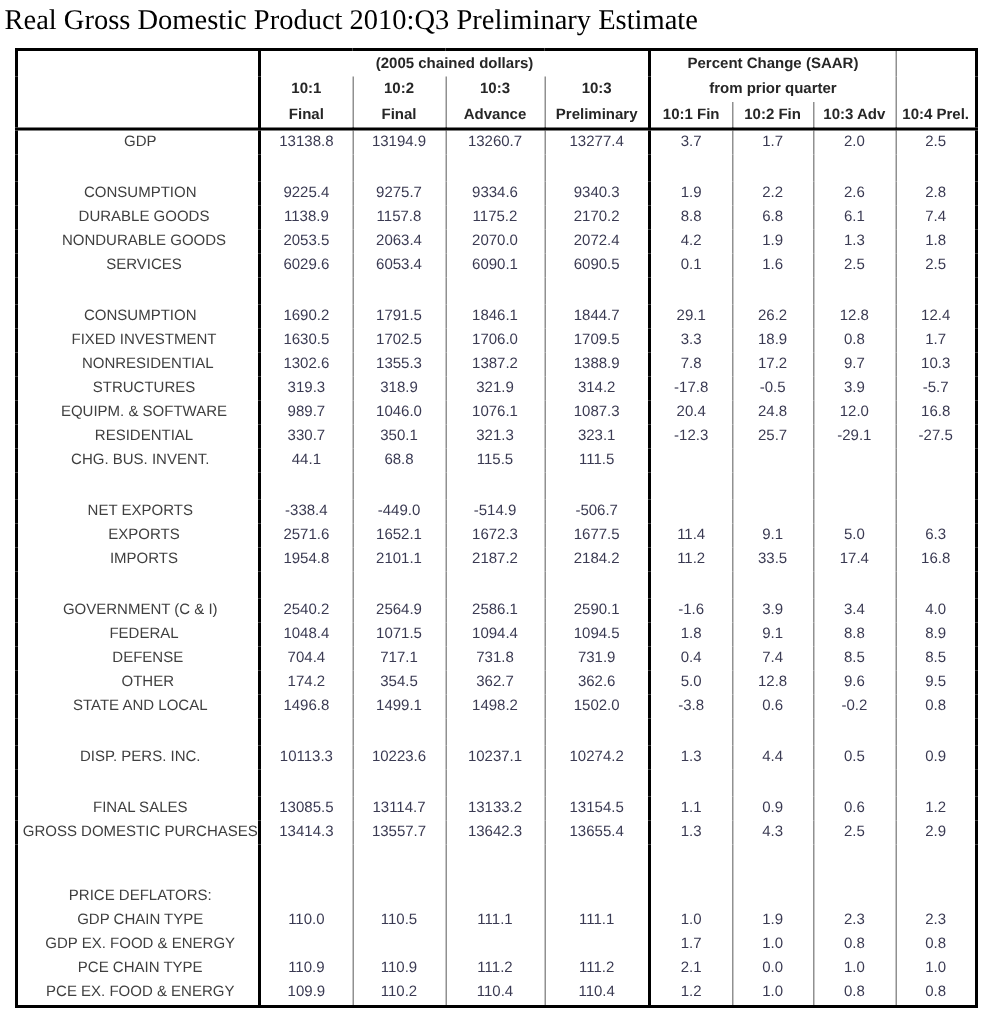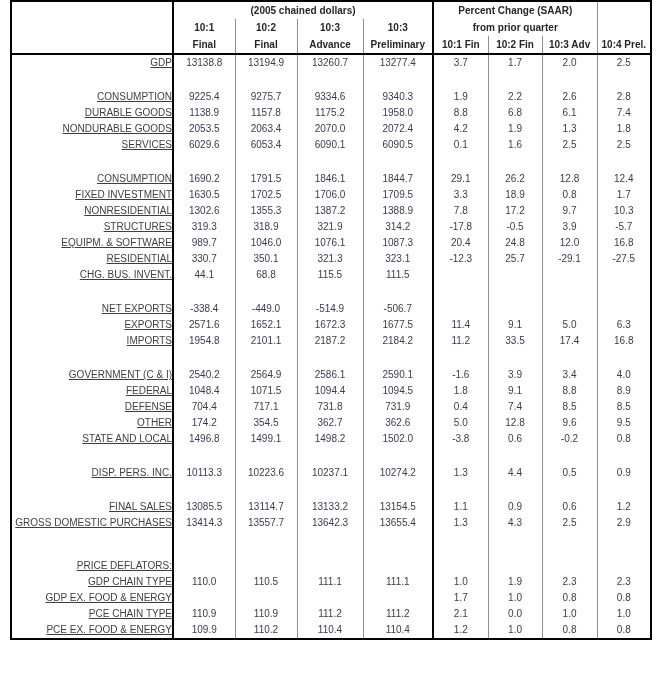--- a/index.html
+++ b/index.html
@@ -2,34 +2,35 @@
 <html><head>
 <meta charset="utf-8">
 <style>
   html,body{margin:0;padding:0;background:#fff;}
   .page{width:660px;height:684px;background:#ffffff;overflow:hidden;font-family:"Liberation Sans",sans-serif;}
   .title{font-family:"Liberation Serif",serif;font-size:19px;color:#000;margin:3px 0 7px 3px;white-space:nowrap;}
   table.gdp{border-collapse:collapse;table-layout:fixed;width:640px;margin-left:10px;border:2px solid #000;}
   td{font-size:10px;height:16px;padding:0;white-space:nowrap;overflow:hidden;line-height:12px;}
   thead td{height:17px;font-weight:bold;text-align:center;color:#262626;}
   thead{border-bottom:2px solid #000;border-radius:26px;}
-  .lbl{text-align:right;padding-left:3px;color:#3f3f3f;text-decoration:underline;}
+  .lbl{text-align:center;padding-left:3px;color:#3f3f3f;}
   .ind1{padding-left:8px;}
   .ind2{padding-left:13px;}
   .ind3{padding-left:8px;}
   .val{text-align:center;color:#3a3a52;}
   .hr{border-right:2px solid #000;}
   .lr{border-right:1px solid #909090;}
   tr.spacer td{height:18px;}
   tr.spacer.tall td{height:27px;}
 </style>
 </head>
 <body>
 
 <div class="page">
+  <div class="title">Real Gross Domestic Product 2010:Q3 Preliminary Estimate</div>
 
   <table class="gdp">
     <colgroup>
       <col style="width:162px">
         <col style="width:62px">
         <col style="width:62px">
         <col style="width:66px">
         <col style="width:70px">
       <col style="width:55px">
         <col style="width:54px">
@@ -94,21 +95,21 @@
           <td class="val lr">1.9</td>
           <td class="val lr">2.2</td>
           <td class="val lr">2.6</td>
           <td class="val">2.8</td>
         </tr>
         <tr>
           <td class="lbl hr ind1">DURABLE GOODS</td>
           <td class="val lr">1138.9</td>
           <td class="val lr">1157.8</td>
           <td class="val lr">1175.2</td>
-          <td class="val hr">1958.0</td>
+          <td class="val hr">2170.2</td>
           <td class="val lr">8.8</td>
           <td class="val lr">6.8</td>
           <td class="val lr">6.1</td>
           <td class="val">7.4</td>
         </tr>
         <tr>
           <td class="lbl hr ind1">NONDURABLE GOODS</td>
           <td class="val lr">2053.5</td>
           <td class="val lr">2063.4</td>
           <td class="val lr">2070.0</td>

